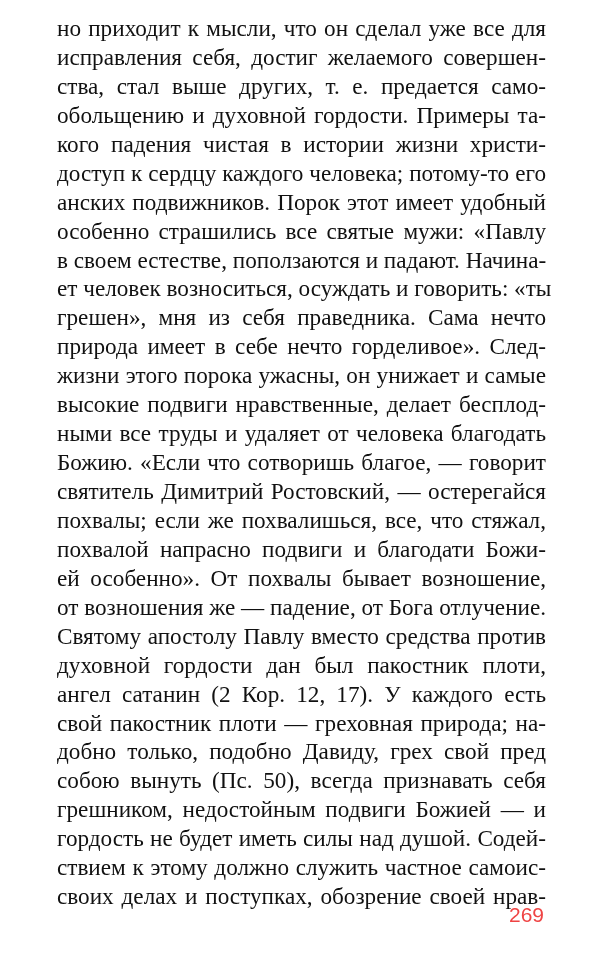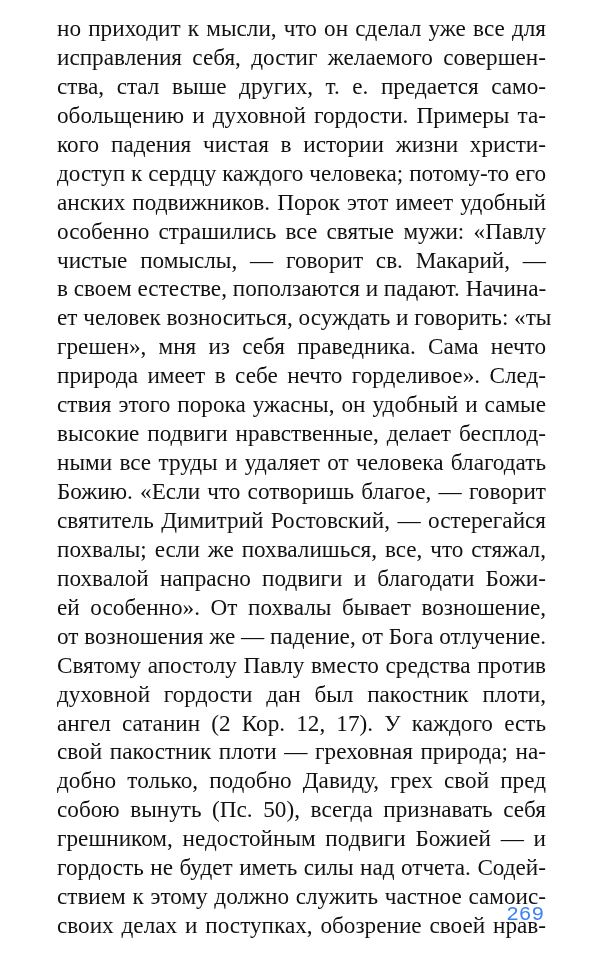--- a/index.html
+++ b/index.html
@@ -28,56 +28,55 @@
       white-space: nowrap;
       text-align: justify;
       text-align-last: justify;
       height: 28.95px;
       overflow: visible;
     }
     .page-number {
       position: absolute;
       right: 56px;
       top: 903px;
-      font-family: Liberation Mono, monospace;
+      font-family: Liberation Sans, sans-serif;
       font-size: 21px;
-      color: #3b82f6;
+      color: #ef4444;
     }
   </style>
 </head>
 <body>
 
 <div class="page-text">
   <span class="line">но приходит к мысли, что он сделал уже все для</span>
   <span class="line">исправления себя, достиг желаемого совершен-</span>
   <span class="line">ства, стал выше других, т. е. предается само-</span>
   <span class="line">обольщению и духовной гордости. Примеры та-</span>
   <span class="line">кого падения чистая в истории жизни христи-</span>
   <span class="line">доступ к сердцу каждого человека; потому-то его</span>
   <span class="line">анских подвижников. Порок этот имеет удобный</span>
   <span class="line">особенно страшились все святые мужи: «Павлу</span>
-  <span class="line">чистые помыслы, — говорит св. Макарий, —</span>
   <span class="line">в своем естестве, поползаются и падают. Начина-</span>
   <span class="line">ет человек возноситься, осуждать и говорить: «ты</span>
   <span class="line">грешен», мня из себя праведника. Сама нечто</span>
   <span class="line">природа имеет в себе нечто горделивое». След-</span>
-  <span class="line">ствия этого порока ужасны, он удобный и самые</span>
+  <span class="line">жизни этого порока ужасны, он унижает и самые</span>
   <span class="line">высокие подвиги нравственные, делает бесплод-</span>
   <span class="line">ными все труды и удаляет от человека благодать</span>
   <span class="line">Божию. «Если что сотворишь благое, — говорит</span>
   <span class="line">святитель Димитрий Ростовский, — остерегайся</span>
   <span class="line">похвалы; если же похвалишься, все, что стяжал,</span>
   <span class="line">похвалой напрасно подвиги и благодати Божи-</span>
   <span class="line">ей особенно». От похвалы бывает возношение,</span>
   <span class="line">от возношения же — падение, от Бога отлучение.</span>
   <span class="line">Святому апостолу Павлу вместо средства против</span>
   <span class="line">духовной гордости дан был пакостник плоти,</span>
   <span class="line">ангел сатанин (2 Кор. 12, 17). У каждого есть</span>
   <span class="line">свой пакостник плоти — греховная природа; на-</span>
   <span class="line">добно только, подобно Давиду, грех свой пред</span>
   <span class="line">собою вынуть (Пс. 50), всегда признавать себя</span>
   <span class="line">грешником, недостойным подвиги Божией — и</span>
-  <span class="line">гордость не будет иметь силы над отчета. Содей-</span>
+  <span class="line">гордость не будет иметь силы над душой. Содей-</span>
   <span class="line">ствием к этому должно служить частное самоис-</span>
   <span class="line">своих делах и поступках, обозрение своей нрав-</span>
 </div>
 
 <div class="page-number">269</div>
 
 </body></html>

